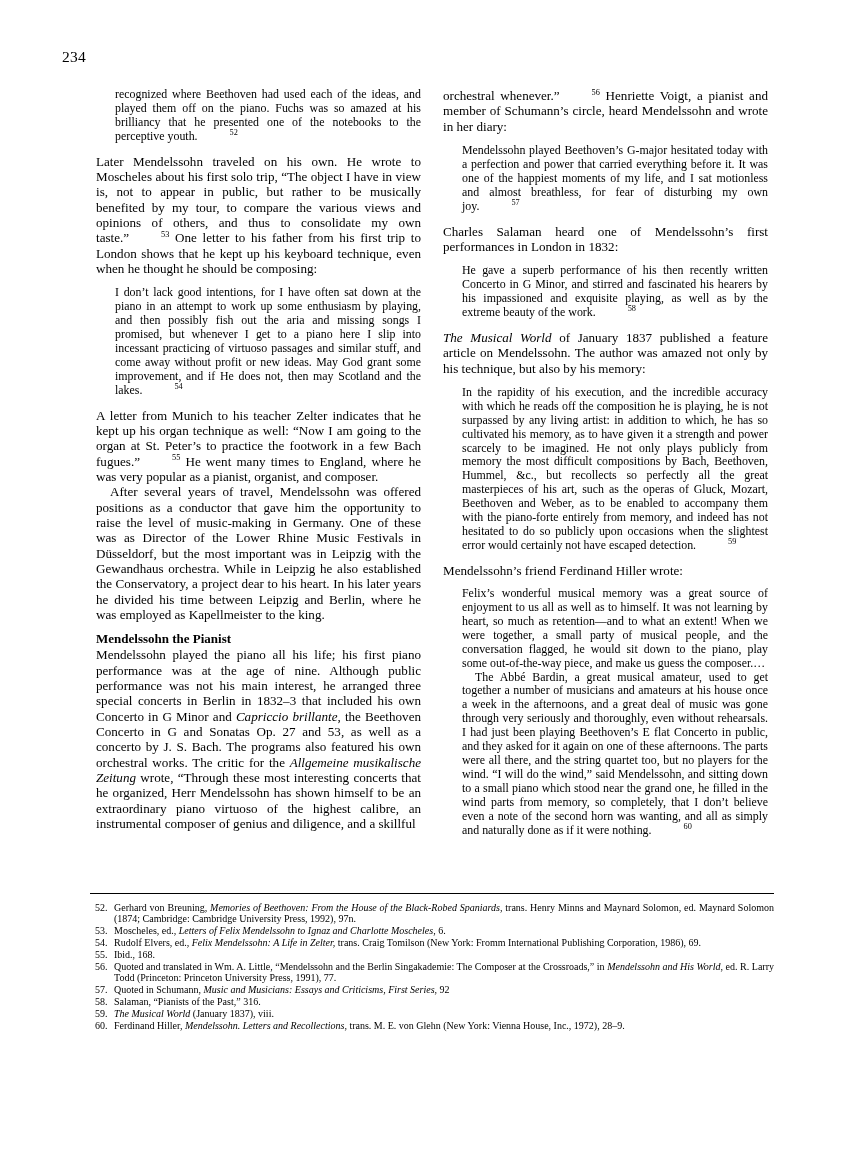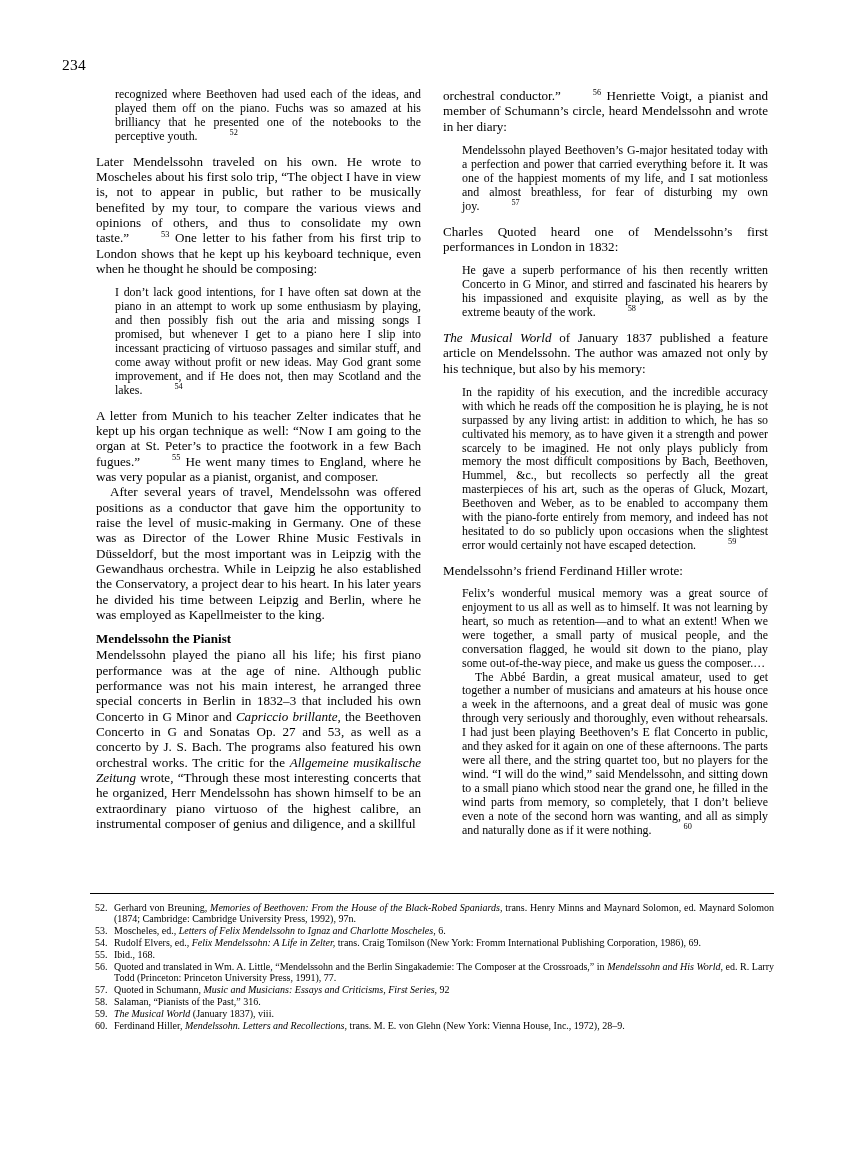--- a/index.html
+++ b/index.html
@@ -17,21 +17,21 @@
     width: 864px;
     height: 1152px;
     background: #ffffff;
     overflow: hidden;
     box-sizing: border-box;
   }
 
   
   .running-head {
     position: absolute;
-    top: 56px;
+    top: 48px;
     left: 62px;
     right: 62px;
     height: 22px;
     display: flex;
     align-items: baseline;
   }
   .folio {
     font-size: 15.5px;
     font-weight: normal;
     letter-spacing: 0.2px;
@@ -164,27 +164,27 @@
       <p class="body-indent">After several years of travel, Mendelssohn was offered positions as a conductor that gave him the opportunity to raise the level of music-making in Germany. One of these was as Director of the Lower Rhine Music Festivals in Düsseldorf, but the most important was in Leipzig with the Gewandhaus orchestra. While in Leipzig he also established the Conservatory, a project dear to his heart. In his later years he divided his time between Leipzig and Berlin, where he was employed as Kapellmeister to the king.</p>
 
       <h2 class="subhead">Mendelssohn the Pianist</h2>
 
       <p class="body"><span>Mendelssohn played the piano all his life; his first piano performance was at the age of nine. Although public performance was not his main interest, he arranged three special concerts in Berlin in 1832–3 that included his own Concerto in G Minor and </span><span class="it">Capriccio brillante</span><span>, the Beethoven Concerto in G and Sonatas Op. 27 and 53, as well as a concerto by J. S. Bach. The programs also featured his own orchestral works. The critic for the </span><span class="it">Allgemeine musikalische Zeitung</span><span> wrote, “Through these most interesting concerts that he organized, Herr Mendelssohn has shown himself to be an extraordinary piano virtuoso of the highest calibre, an instrumental composer of genius and diligence, and a skillful</span></p>
 
     </div>
 
     <div class="col">
 
-      <p class="body gap-after"><span>orchestral conductor.”</span><sup>56</sup><span> Henriette Voigt, a pianist and member of Schumann’s circle, heard Mendelssohn and wrote in her diary:</span></p>
+      <p class="body gap-after"><span>orchestral whenever.”</span><sup>56</sup><span> Henriette Voigt, a pianist and member of Schumann’s circle, heard Mendelssohn and wrote in her diary:</span></p>
 
       <blockquote class="gap-after">
         <p><span>Mendelssohn played Beethoven’s G-major hesitated today with a perfection and power that carried everything before it. It was one of the happiest moments of my life, and I sat motionless and almost breathless, for fear of disturbing my own joy.</span><sup>57</sup></p>
       </blockquote>
 
-      <p class="body gap-after">Charles Quoted heard one of Mendelssohn’s first performances in London in 1832:</p>
+      <p class="body gap-after">Charles Salaman heard one of Mendelssohn’s first performances in London in 1832:</p>
 
       <blockquote class="gap-after">
         <p><span>He gave a superb performance of his then recently written Concerto in G Minor, and stirred and fascinated his hearers by his impassioned and exquisite playing, as well as by the extreme beauty of the work.</span><sup>58</sup></p>
       </blockquote>
 
       <p class="body gap-after"><span class="it">The Musical World</span><span> of January 1837 published a feature article on Mendelssohn. The author was amazed not only by his technique, but also by his memory:</span></p>
 
       <blockquote class="gap-after">
         <p><span>In the rapidity of his execution, and the incredible accuracy with which he reads off the composition he is playing, he is not surpassed by any living artist: in addition to which, he has so cultivated his memory, as to have given it a strength and power scarcely to be imagined. He not only plays publicly from memory the most difficult compositions by Bach, Beethoven, Hummel, &amp;c., but recollects so perfectly all the great masterpieces of his art, such as the operas of Gluck, Mozart, Beethoven and Weber, as to be enabled to accompany them with the piano-forte entirely from memory, and indeed has not hesitated to do so publicly upon occasions when the slightest error would certainly not have escaped detection.</span><sup>59</sup></p>
       </blockquote>

